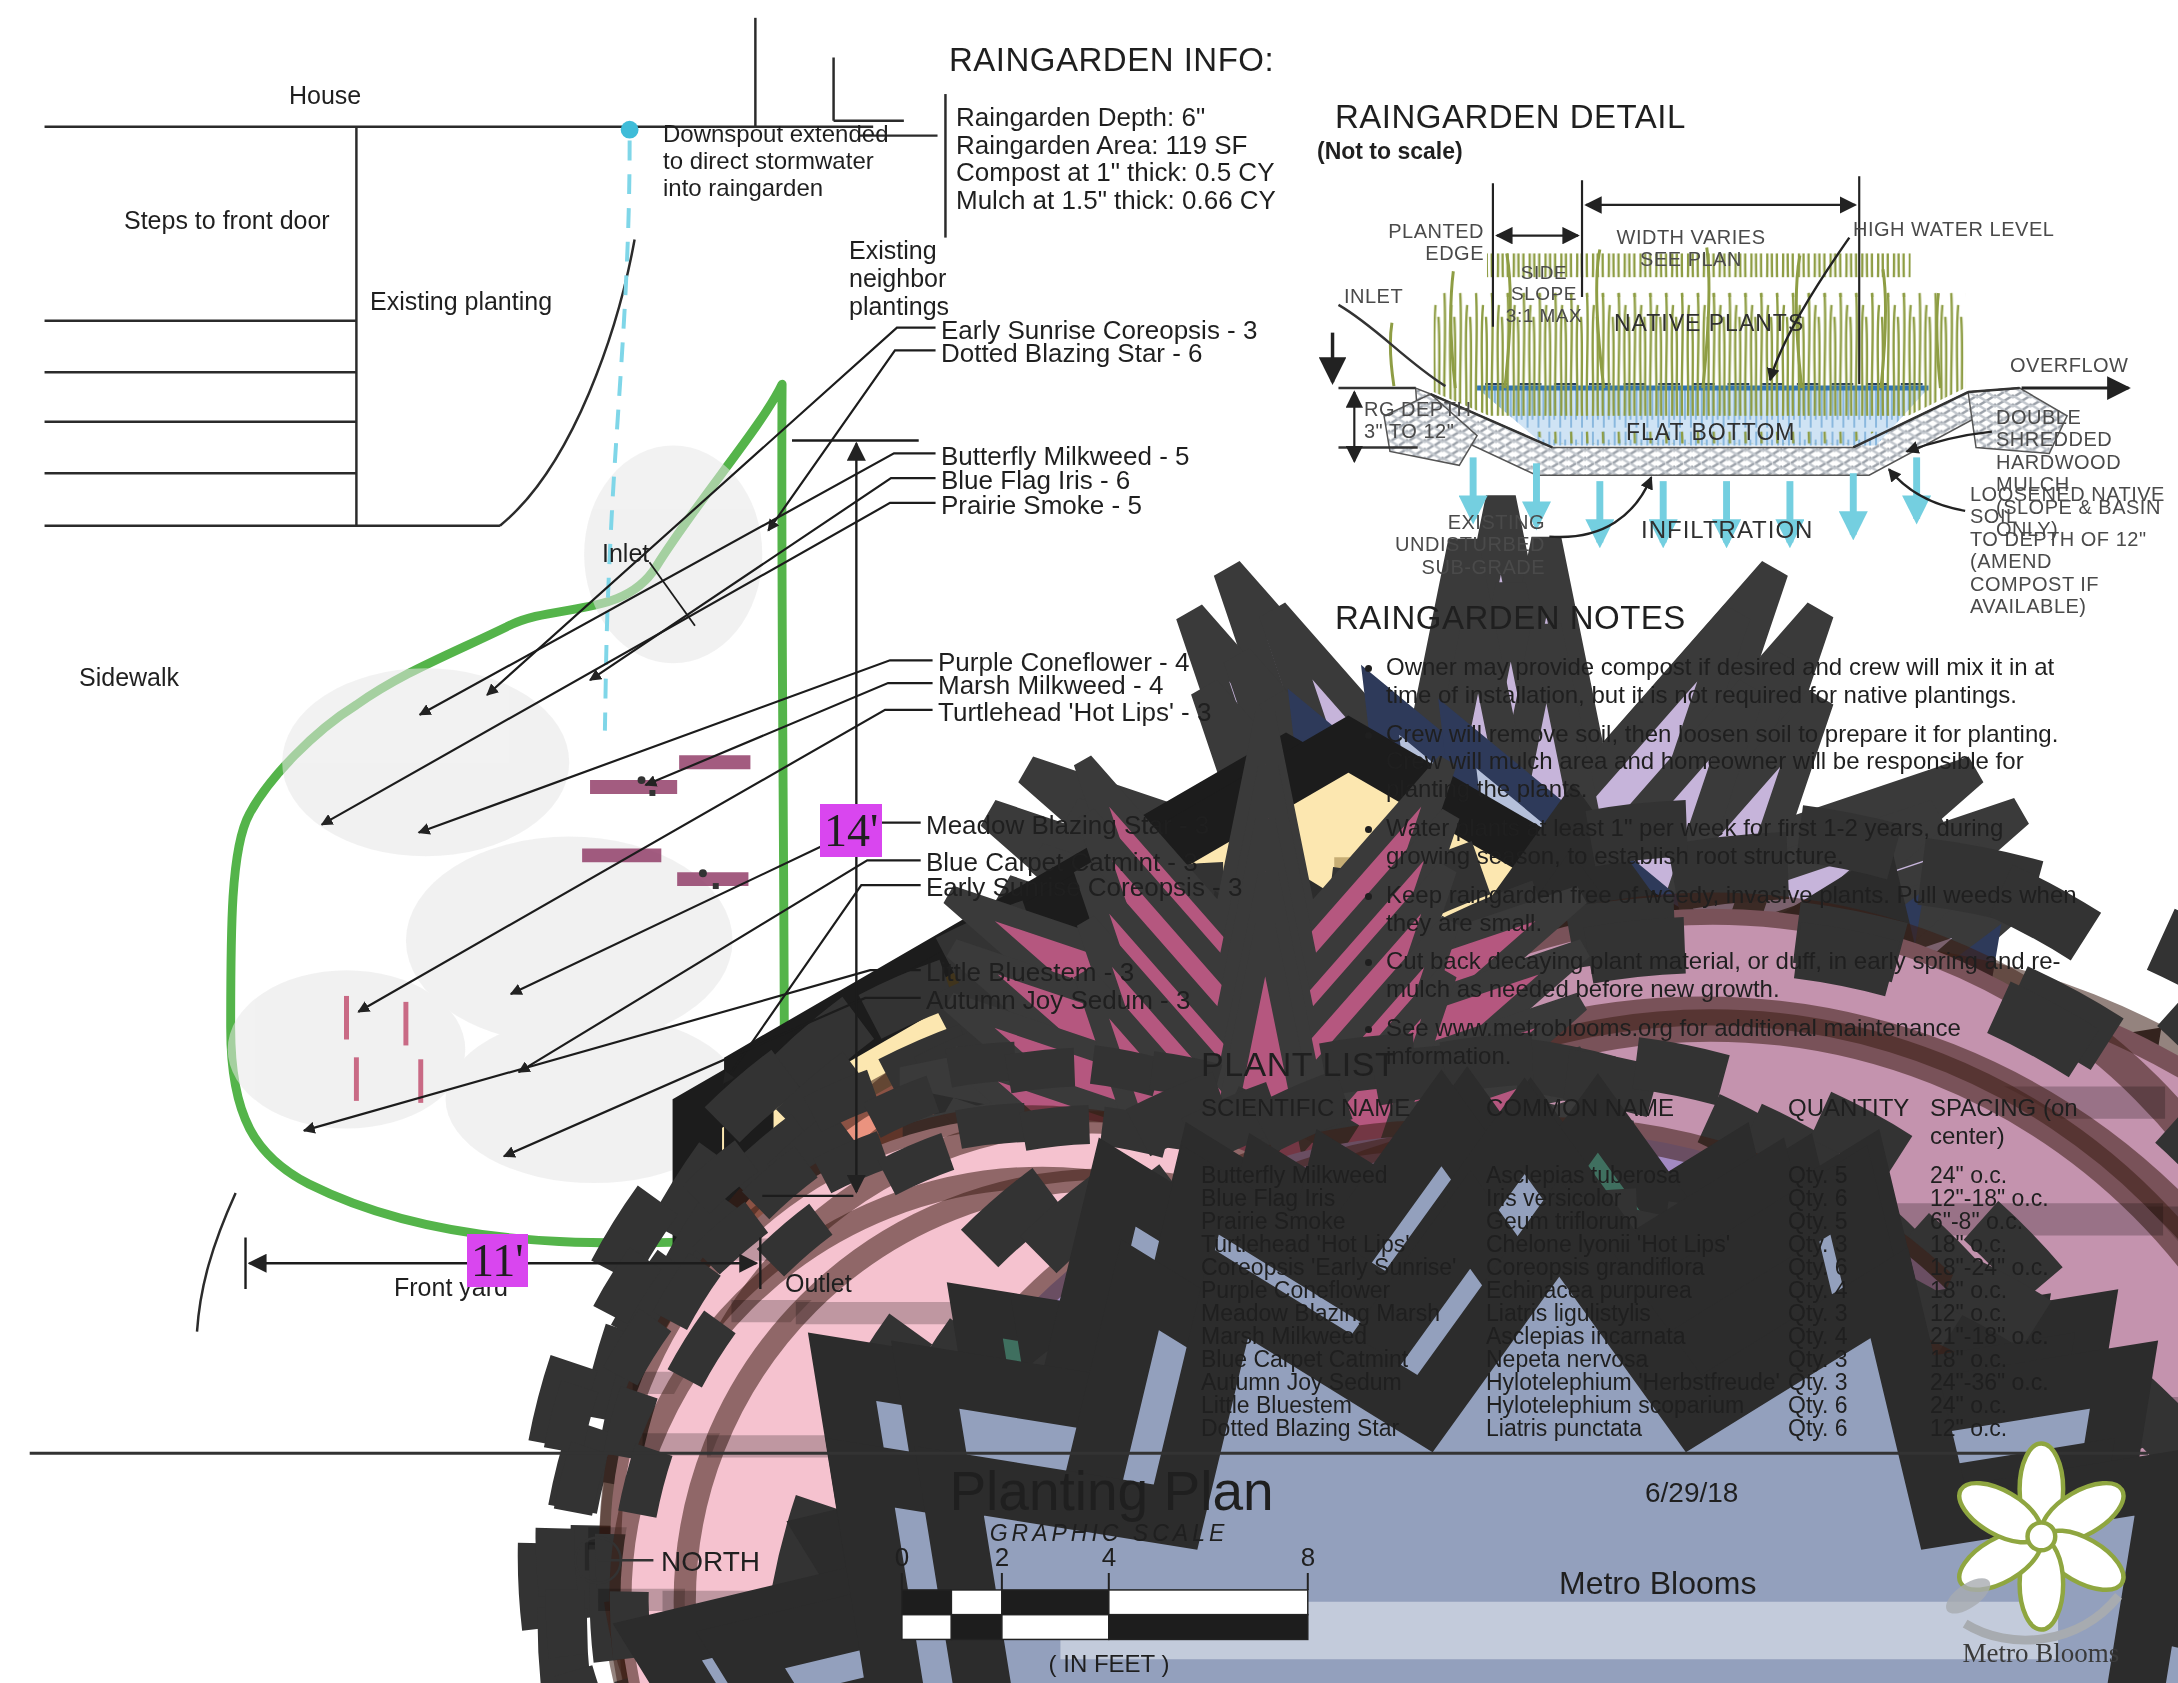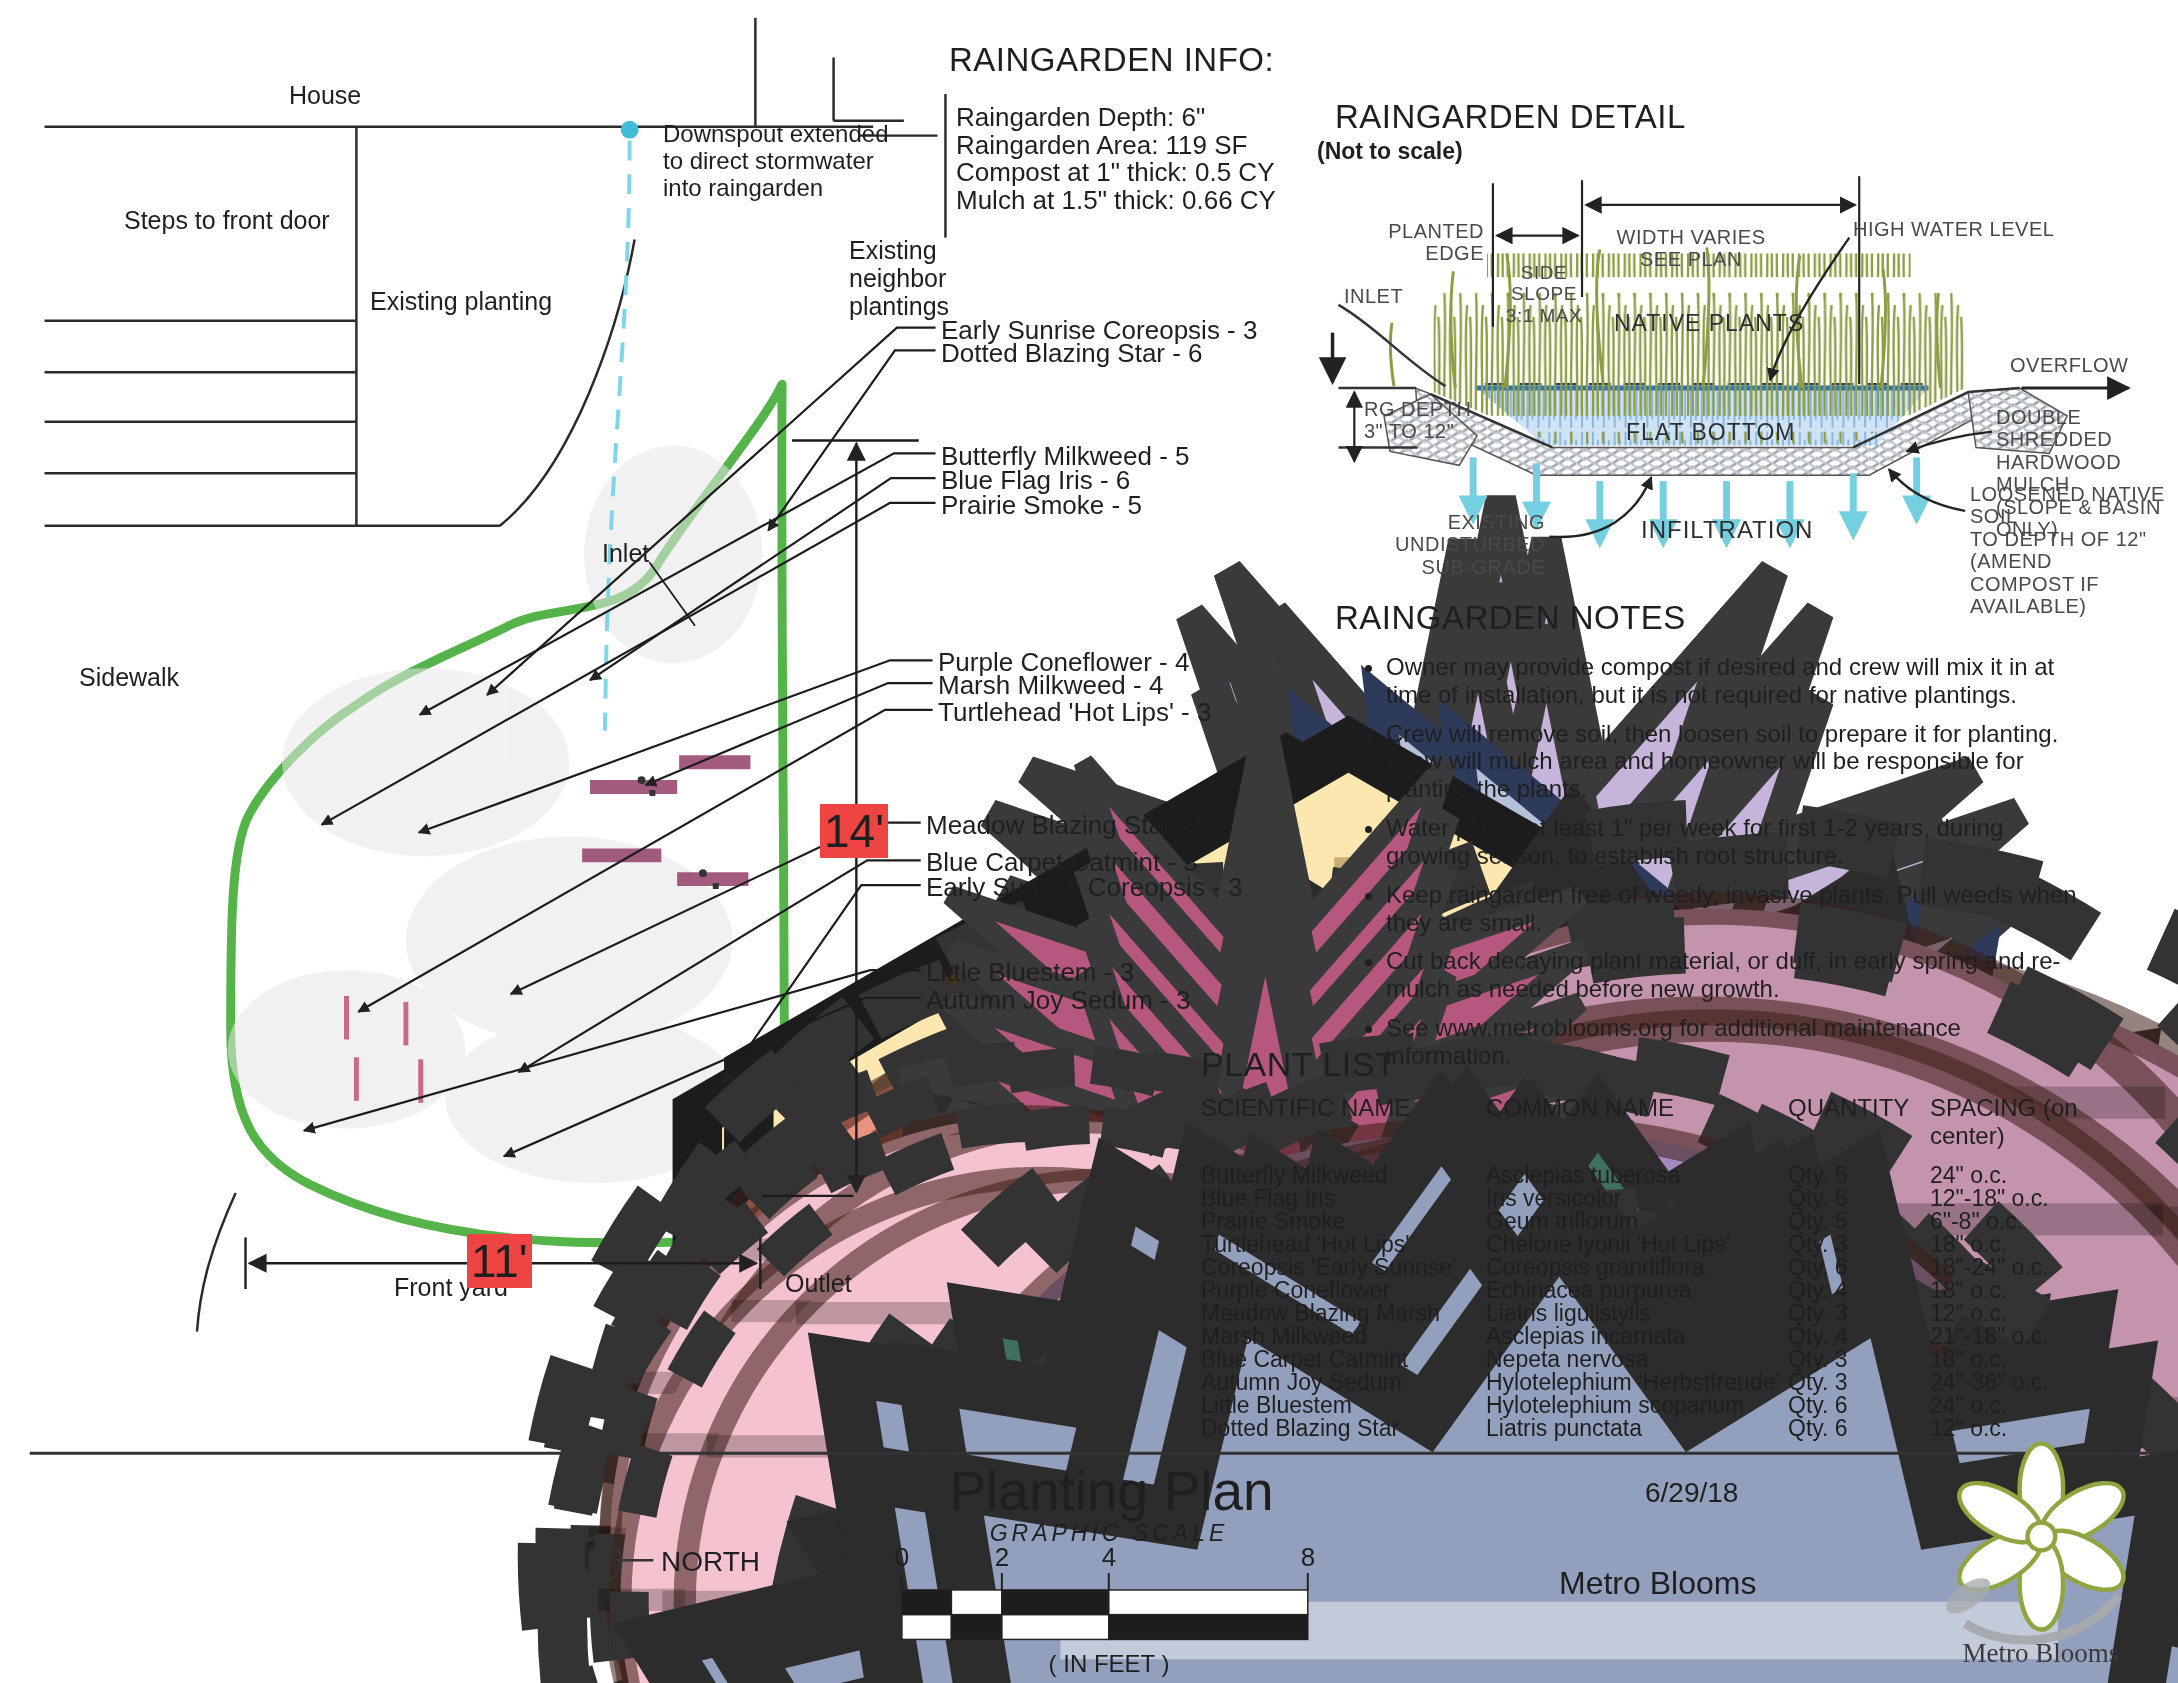--- a/index.html
+++ b/index.html
@@ -4,21 +4,21 @@
 <style>
   html,body{margin:0;padding:0;background:#fff;}
   .sheet{position:relative;width:2178px;height:1683px;background:#fff;overflow:hidden;
          font-family:"Liberation Sans",sans-serif;color:#1f1f1f;}
   svg.draw{position:absolute;left:0;top:0;}
   .lbl{position:absolute;white-space:pre-line;line-height:1.12;color:#1f1f1f;}
   .sm{font-size:20px;color:#4a4a4a;letter-spacing:0.5px;}
   .site{font-size:25px;}
   .plan-label{position:absolute;font-size:26px;white-space:nowrap;}
   .h1{font-size:33px;letter-spacing:0.5px;}
-  .dim{position:absolute;font-size:46px;background:#ef4444;padding:0 4px;}
+  .dim{position:absolute;font-size:46px;background:#d946ef;padding:0 4px;font-family:Liberation Serif, serif;}
   .notes{position:absolute;left:1335px;top:599px;width:752px;}
   .notes ul{margin:16px 0 0 0;padding-left:51px;}
   .notes li{font-size:24px;line-height:1.16;margin-bottom:11px;}
   .plist{position:absolute;left:1201px;top:1045px;}
   .plist .hdr,.plist .row{display:grid;grid-template-columns:285px 302px 142px 228px;}
   .plist .hdr{font-size:24px;margin-top:10px;margin-bottom:14px;}
   .plist .row{font-size:23px;line-height:23px;}
   .ticknum{position:absolute;font-size:26px;transform:translateX(-50%);}
   .serif{font-family:"Liberation Serif",serif;}
 </style>

